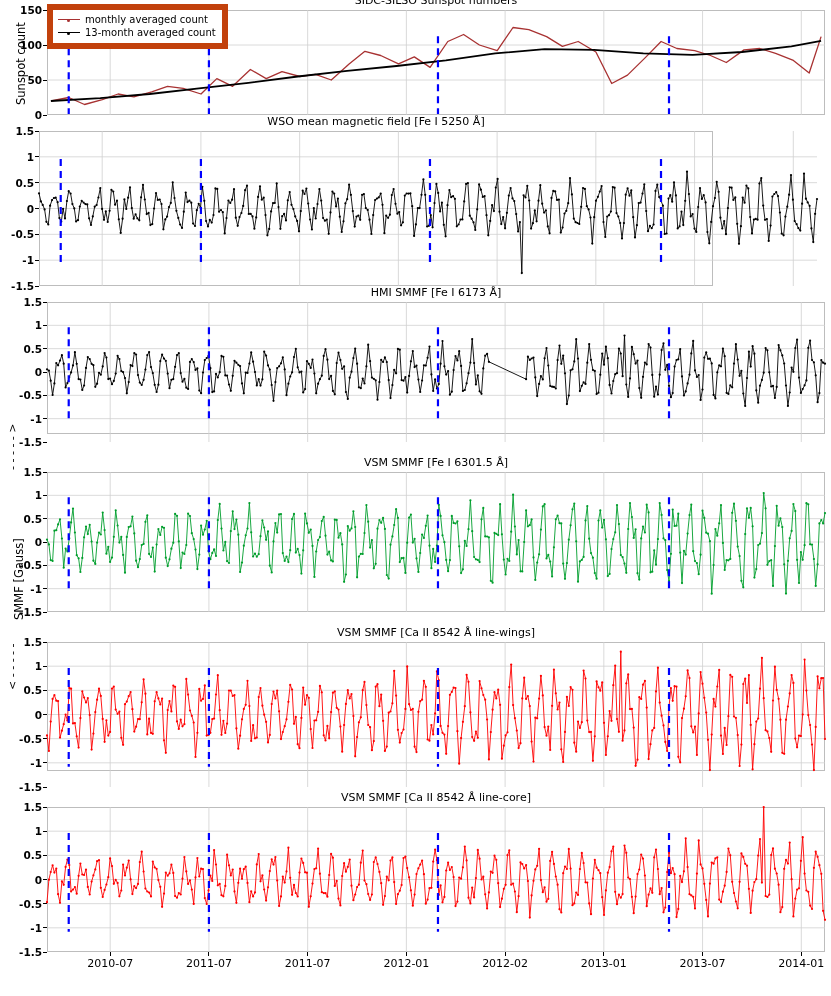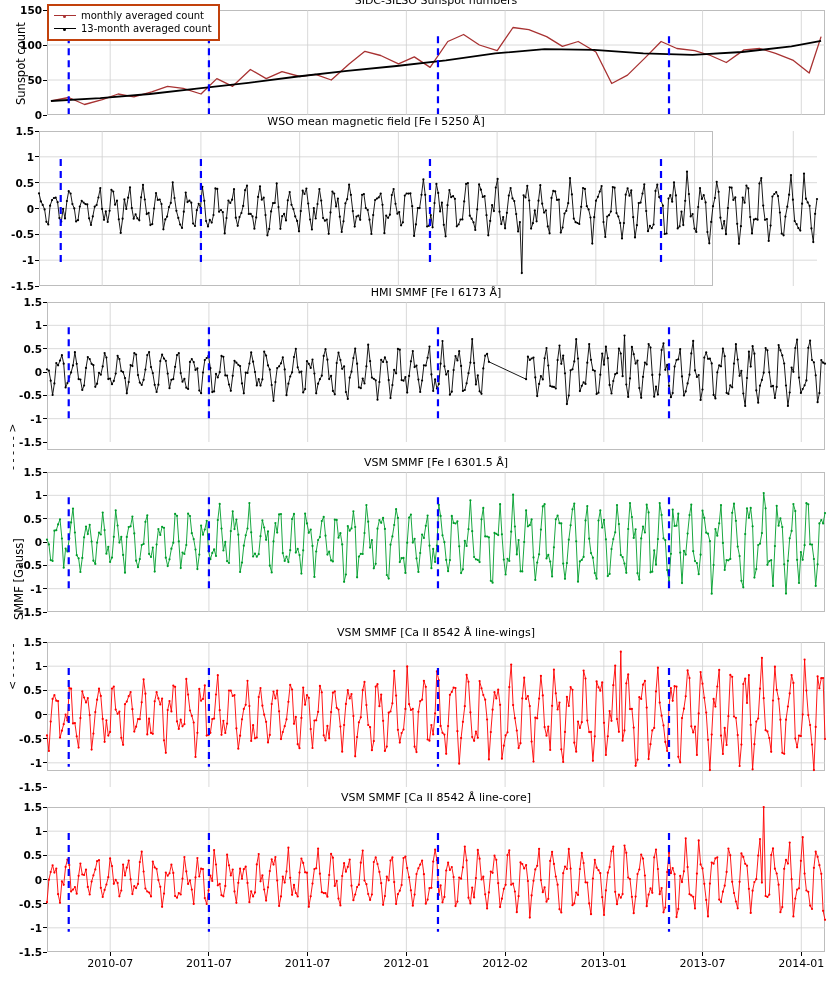--- a/index.html
+++ b/index.html
@@ -45,21 +45,21 @@
   .xlabel{
     position:absolute;font-size:11.5px;color:#000;text-align:center;white-space:nowrap;
   }
   .arrowtxt{
     position:absolute;font-size:11px;color:#000;
     transform:rotate(-90deg);transform-origin:left top;white-space:nowrap;
   }
 
   .legend{
     position:absolute;left:47px;top:4px;
-    background:#ffffff;border:2px solid #c2410c;
+    background:#ffffff;border:6px solid #c2410c;
     padding:3px 6px 4px 5px;font-size:10px;line-height:13px;
   }
   .legrow{display:flex;align-items:center;gap:5px;white-space:nowrap;}
   .legline{display:inline-block;width:22px;height:0;border-top:1.3px solid #000;position:relative;}
   .legline.mk::after{
     content:"";position:absolute;left:9px;top:-1.5px;width:3px;height:3px;border-radius:50%;background:inherit;
   }
 </style>
 </head>
 <body>
@@ -552,21 +552,21 @@
         <circle cx="772.4" cy="97.4" r="1.1" fill="#000000"></circle>
         <circle cx="774.3" cy="111.1" r="1.1" fill="#000000"></circle>
         <circle cx="776.1" cy="82.8" r="1.1" fill="#000000"></circle>
         <circle cx="778.0" cy="68.0" r="1.1" fill="#000000"></circle>
         <line x1="21.720812182722312" x2="21.720812182722312" y1="27.9" y2="133.3" stroke="#0000ff" stroke-width="2.2" stroke-dasharray="7,5"></line>
         <line x1="161.91878172588284" x2="161.91878172588284" y1="27.9" y2="133.3" stroke="#0000ff" stroke-width="2.2" stroke-dasharray="7,5"></line>
         <line x1="390.9746192893609" x2="390.9746192893609" y1="27.9" y2="133.3" stroke="#0000ff" stroke-width="2.2" stroke-dasharray="7,5"></line>
         <line x1="622.0050761421323" x2="622.0050761421323" y1="27.9" y2="133.3" stroke="#0000ff" stroke-width="2.2" stroke-dasharray="7,5"></line>
       </svg>
     </div>
-    <div class="panel" style="left: 47px; top: 302px; width: 778px; height: 148px;">
+    <div class="panel" style="left: 47px; top: 302px; width: 778px; height: 132px;">
       <div class="frame"></div>
       <div class="ptitle">HMI SMMF [Fe I 6173 Å]</div>
       <div class="ytick" style="top: 140px;">-1.5</div>
       <div class="tickmark" style="left: -4px; top: 139.5px; width: 4px; height: 1px;"></div>
       <div class="ytick" style="top: 116.667px;">-1</div>
       <div class="tickmark" style="left: -4px; top: 116.167px; width: 4px; height: 1px;"></div>
       <div class="ytick" style="top: 93.3333px;">-0.5</div>
       <div class="tickmark" style="left: -4px; top: 92.8333px; width: 4px; height: 1px;"></div>
       <div class="ytick" style="top: 70px;">0</div>
       <div class="tickmark" style="left: -4px; top: 69.5px; width: 4px; height: 1px;"></div>

